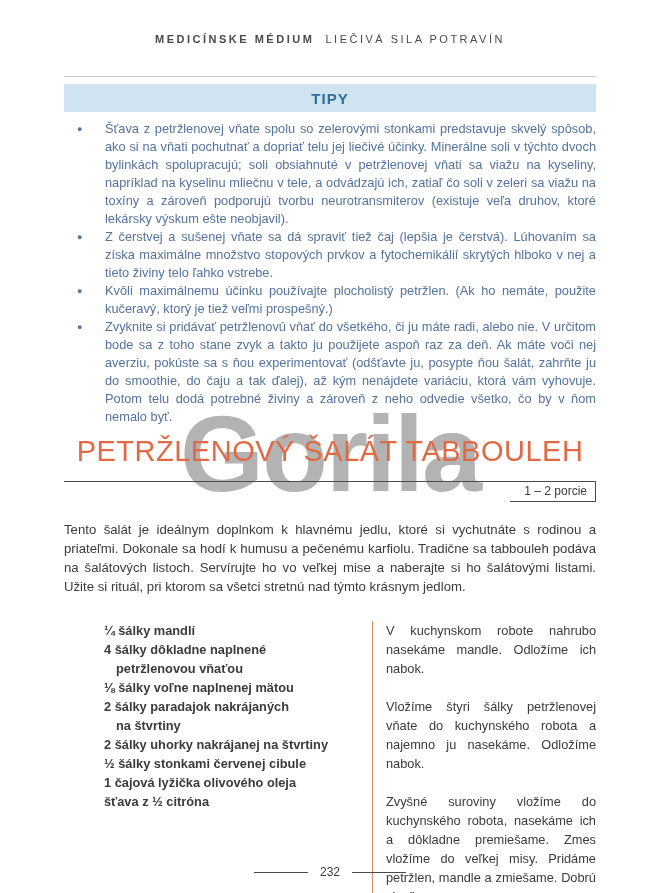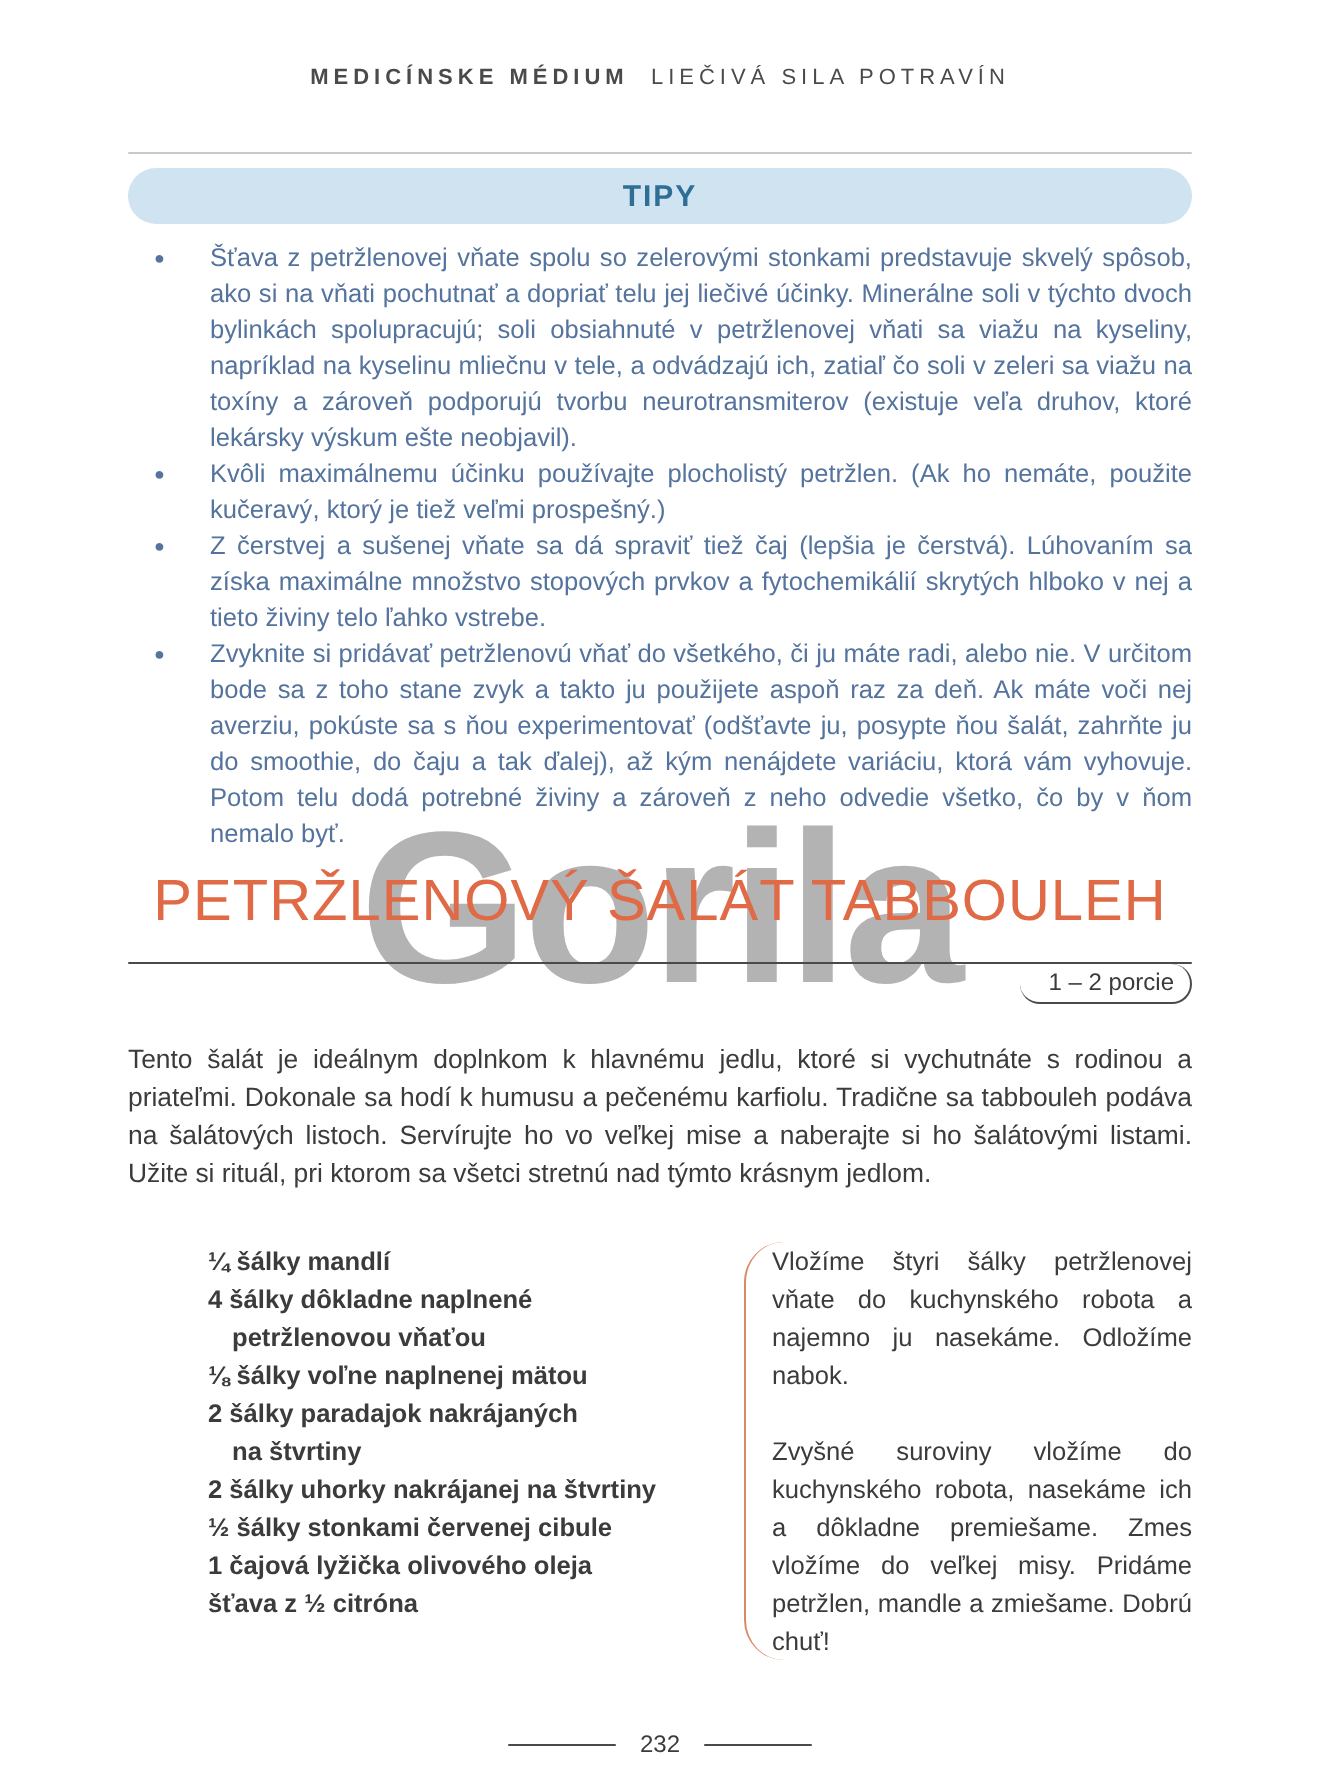--- a/index.html
+++ b/index.html
@@ -5,21 +5,21 @@
   :root{
     --accent:#e06a45;
     --tips-text:#54739d;
     --tips-bg:#cfe3f1;
     --tips-title:#2f6f95;
     --watermark:#9e9e9e;
     --divider:#d98a63;
     --body-text:#3b3b3b;
     --rule:#c9c9c9;
   }
-  *{margin:0;padding:0;box-sizing:border-box;border-radius:20px;}
+  *{margin:0;padding:0;box-sizing:border-box;}
   html,body{background:#ffffff;}
   .page{
     position:relative;
     width:660px;height:893px;
     background:#ffffff;
     font-family:"Liberation Sans","DejaVu Sans",sans-serif;
     color:var(--body-text);
     overflow:hidden;
   }
   .content{padding:33px 64px 0 64px;}
@@ -164,23 +164,23 @@
     <hr class="head-rule">
 
     <div class="tips-box">
       <span class="tips-title">TIPY</span>
     </div>
 
     <ul class="tips-list">
 
         <li class="tip">Šťava z petržlenovej vňate spolu so zelerovými stonkami predstavuje skvelý spôsob, ako si na vňati pochutnať a dopriať telu jej liečivé účinky. Minerálne soli v týchto dvoch bylinkách spolupracujú; soli obsiahnuté v petržlenovej vňati sa viažu na kyseliny, napríklad na kyselinu mliečnu v tele, a odvádzajú ich, zatiaľ čo soli v zeleri sa viažu na toxíny a zároveň podporujú tvorbu neurotransmiterov (existuje veľa druhov, ktoré lekársky výskum ešte neobjavil).</li>
 
+        <li class="tip">Z čerstvej a sušenej vňate sa dá spraviť tiež čaj (lepšia je čerstvá). Lúhovaním sa získa maximálne množstvo stopových prvkov a fytochemikálií skrytých hlboko v nej a tieto živiny telo ľahko vstrebe.</li>
+
         <li class="tip">Kvôli maximálnemu účinku používajte plocholistý petržlen. (Ak ho nemáte, použite kučeravý, ktorý je tiež veľmi prospešný.)</li>
-
-        <li class="tip">Z čerstvej a sušenej vňate sa dá spraviť tiež čaj (lepšia je čerstvá). Lúhovaním sa získa maximálne množstvo stopových prvkov a fytochemikálií skrytých hlboko v nej a tieto živiny telo ľahko vstrebe.</li>
 
         <li class="tip">Zvyknite si pridávať petržlenovú vňať do všetkého, či ju máte radi, alebo nie. V určitom bode sa z toho stane zvyk a takto ju použijete aspoň raz za deň. Ak máte voči nej averziu, pokúste sa s ňou experimentovať (odšťavte ju, posypte ňou šalát, zahrňte ju do smoothie, do čaju a tak ďalej), až kým nenájdete variáciu, ktorá vám vyhovuje. Potom telu dodá potrebné živiny a zároveň z neho odvedie všetko, čo by v ňom nemalo byť.</li>
       </ul>
 
     <div class="recipe-title">PETRŽLENOVÝ ŠALÁT TABBOULEH</div>
 
     <div class="servings-rule">
       <div class="servings-tab">1 – 2 porcie</div>
     </div>
 
@@ -205,20 +205,21 @@
 
           <div class="ingredient">½ šálky stonkami červenej cibule</div>
 
 
           <div class="ingredient">1 čajová lyžička olivového oleja</div>
 
           <div class="ingredient">šťava z ½ citróna</div>
         </div>
       <div class="col-instructions">
 
+          <p class="instruction">V kuchynskom robote nahrubo nasekáme mandle. Odložíme ich nabok.</p>
 
           <p class="instruction">Vložíme štyri šálky petržlenovej vňate do kuchynského robota a najemno ju nasekáme. Odložíme nabok.</p>
 
           <p class="instruction">Zvyšné suroviny vložíme do kuchynského robota, nasekáme ich a dôkladne premiešame. Zmes vložíme do veľkej misy. Pridáme petržlen, mandle a zmiešame. Dobrú chuť!</p>
         </div>
     </div>
 
   </div>
 
   <div class="watermark">Gorila</div>

